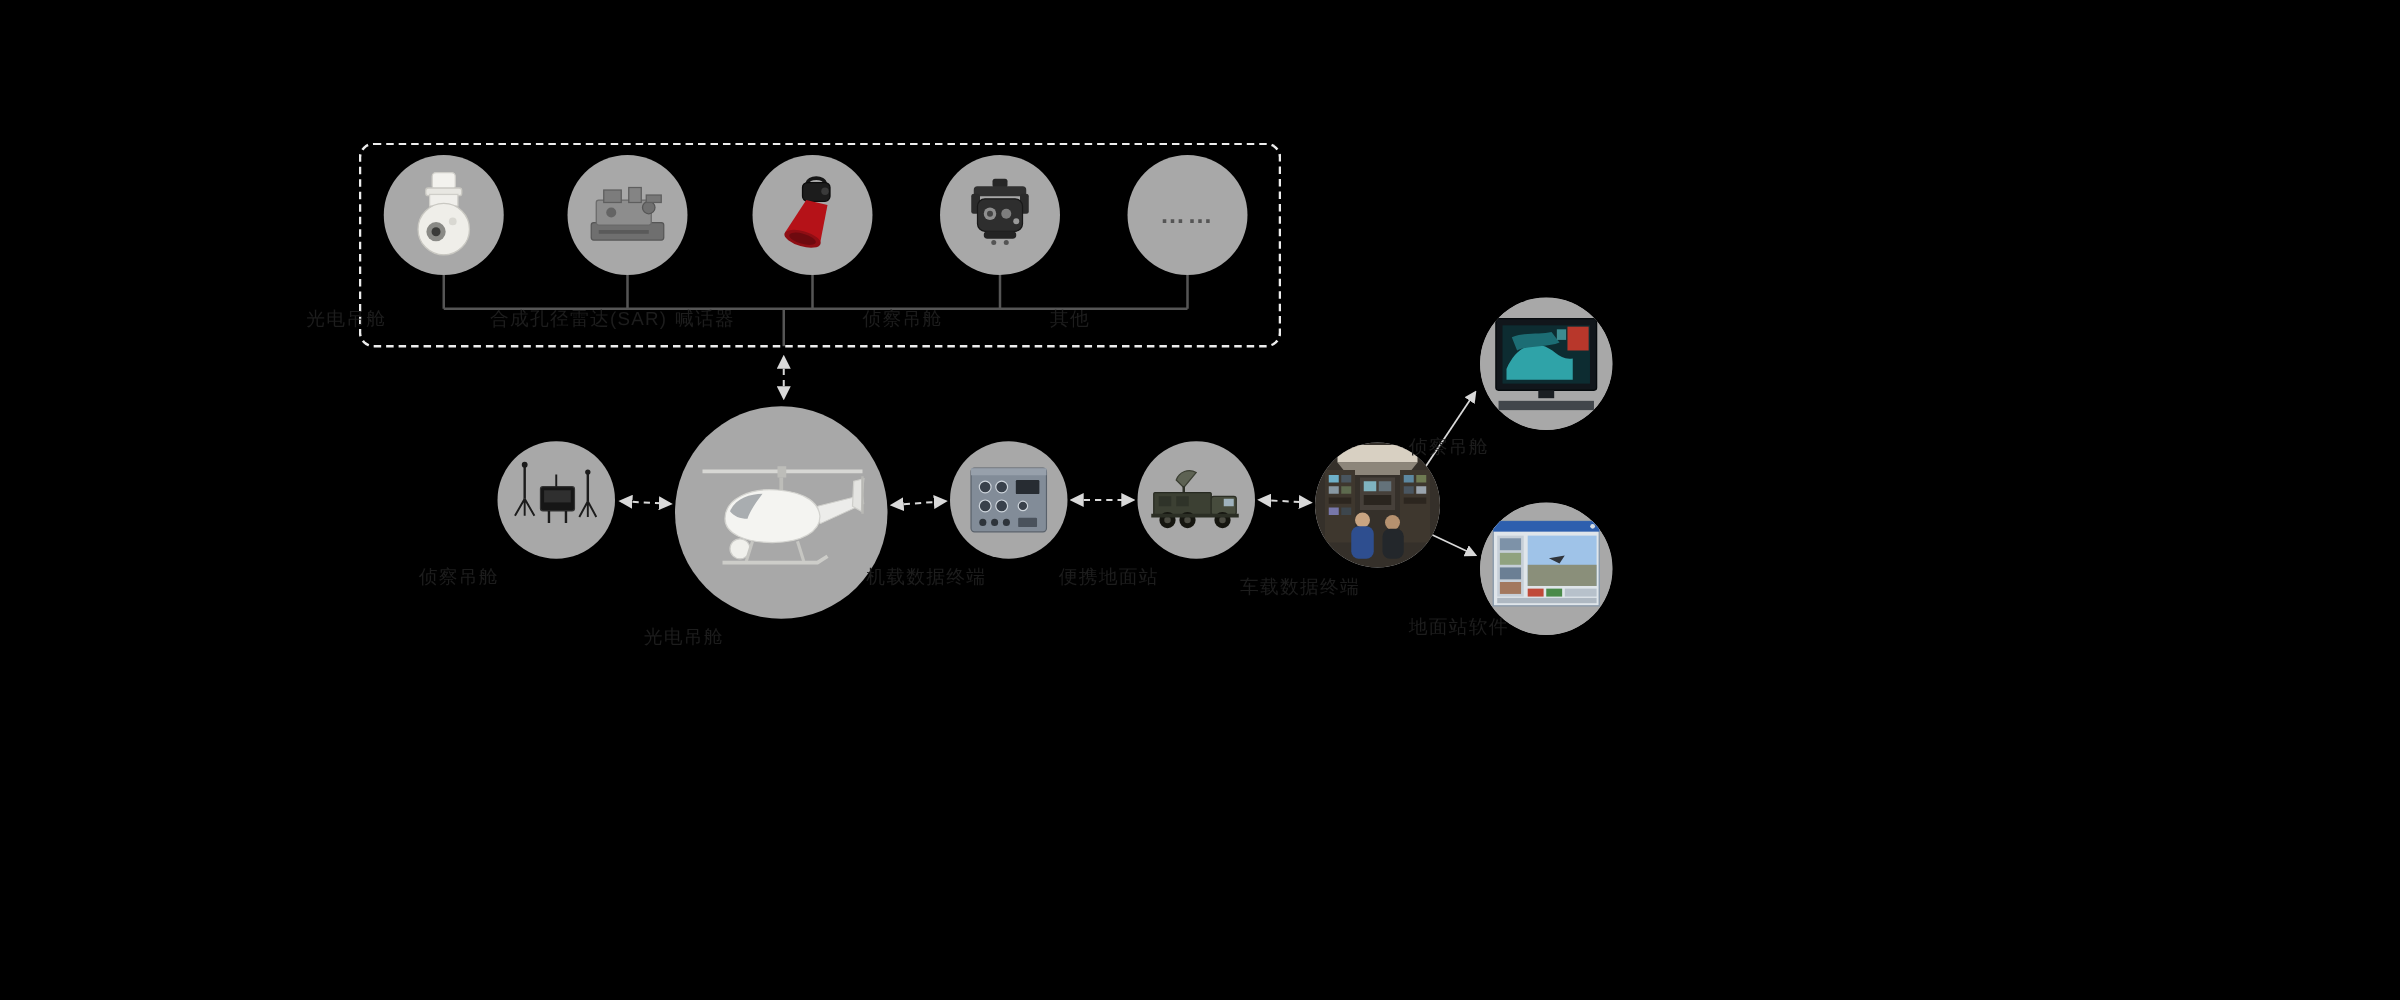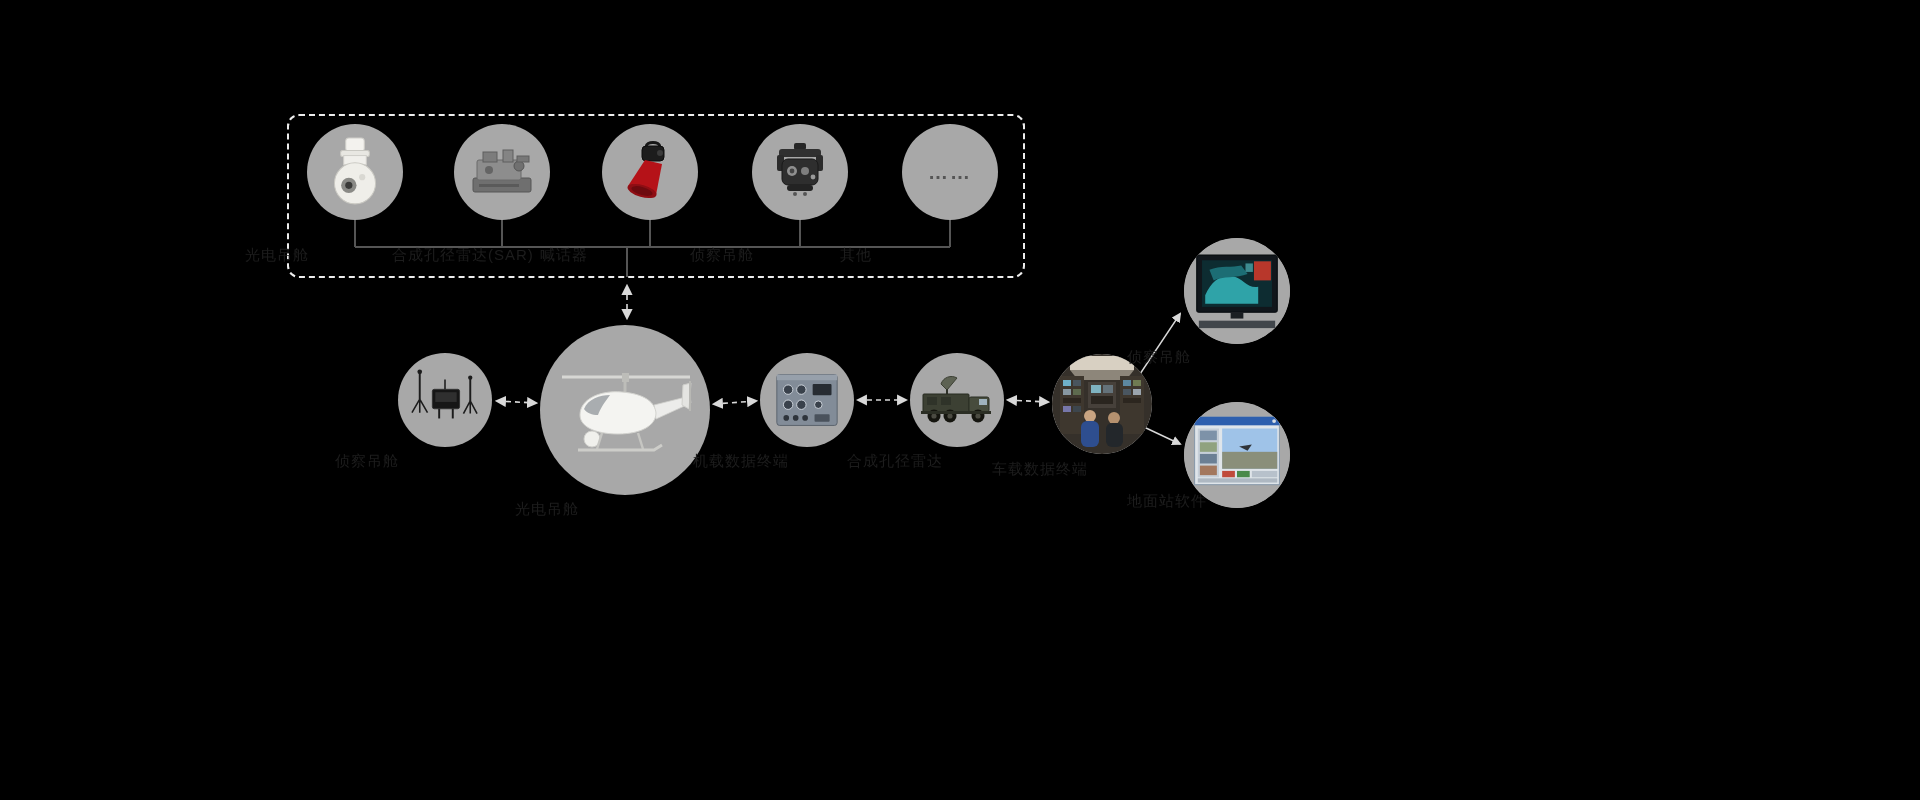--- a/index.html
+++ b/index.html
@@ -244,18 +244,18 @@
       <rect x="36" y="65" width="12" height="6" fill="#c04a3a"></rect>
       <rect x="50" y="65" width="12" height="6" fill="#4a8a4a"></rect>
       <rect x="64" y="65" width="24" height="6" fill="#b7c1cb"></rect>
       <rect x="13" y="72" width="75" height="4" fill="#aeb8c2"></rect>
     </svg>
   </div>
 
   <div class="lbl" style="left:335px;top:452px">侦察吊舱</div>
   <div class="lbl" style="left:515px;top:500px">光电吊舱</div>
   <div class="lbl" style="left:693px;top:452px">机载数据终端</div>
-  <div class="lbl" style="left:847px;top:452px">合成孔径雷达</div>
+  <div class="lbl" style="left:847px;top:452px">便携地面站</div>
   <div class="lbl" style="left:992px;top:460px">车载数据终端</div>
   <div class="lbl" style="left:1127px;top:348px">侦察吊舱</div>
   <div class="lbl" style="left:1127px;top:492px">地面站软件</div>
 
 </div>
 
 </body></html>

